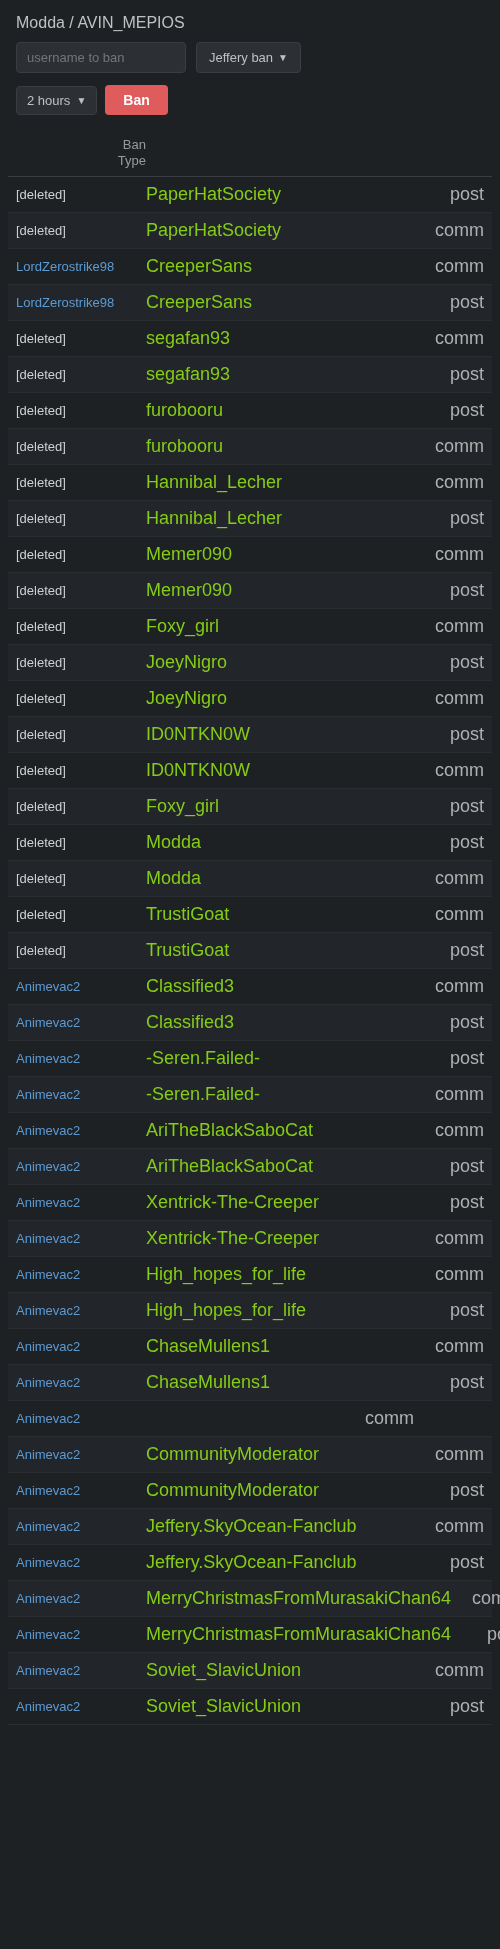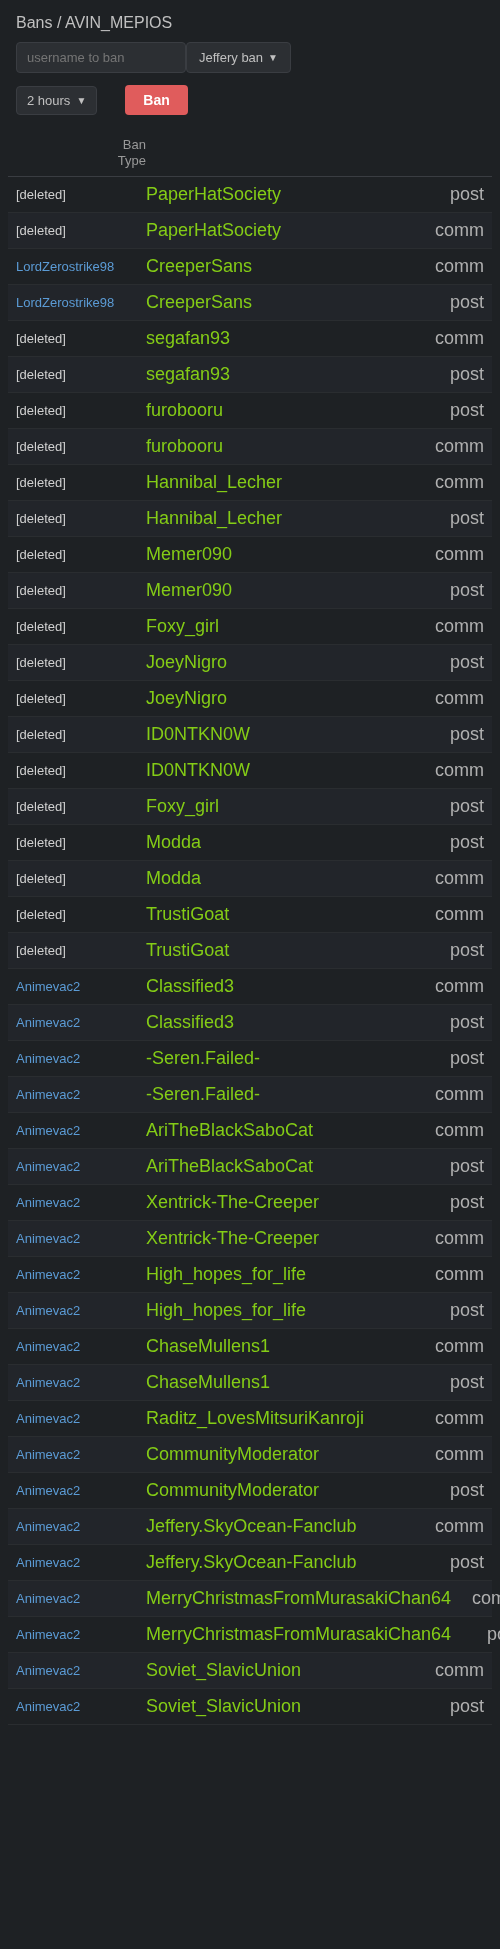--- a/index.html
+++ b/index.html
@@ -13,20 +13,21 @@
     .header {
       padding: 14px 16px 10px;
       color: #c0c0c0;
       font-size: 16px;
       font-weight: normal;
     }
     .controls {
       padding: 0 16px 12px;
       display: flex;
       align-items: center;
+      gap: 10px;
     }
     .username-input {
       background: #2c2f33;
       border: 1px solid #3a3d42;
       color: #b0b0b0;
       padding: 7px 10px;
       border-radius: 4px;
       font-size: 13px;
       width: 170px;
       outline: none;
@@ -41,21 +42,21 @@
       cursor: pointer;
       display: flex;
       align-items: center;
       gap: 5px;
     }
     .comment-ban-btn .arrow { font-size: 10px; }
     .duration-row {
       padding: 0 16px 14px;
       display: flex;
       align-items: center;
-      gap: 28px;
+      gap: 8px;
     }
     .duration-select {
       background: #2c2f33;
       border: 1px solid #3a3d42;
       color: #c0c0c0;
       padding: 6px 10px;
       border-radius: 4px;
       font-size: 13px;
       cursor: pointer;
       display: flex;
@@ -115,21 +116,21 @@
       font-size: 18px;
       text-align: right;
     }
     .chevron { font-size: 10px; }
   </style>
 </head>
 <body>
 
 <div>
   <div class="header">
-    <span>Bans / AVIN_MEPIOS</span>
+    <span>Modda / AVIN_MEPIOS</span>
   </div>
 </div>
 
 <div class="controls">
   <input class="username-input" type="text" value="" placeholder="username to ban" style="">
   <button class="comment-ban-btn">
     <span>Jeffery ban</span>
     <span class="arrow">▼</span>
   </button>
 </div>
@@ -315,21 +316,20 @@
     <div class="user-cell">ChaseMullens1</div>
     <div class="ban-type-cell">comm</div>
   </div>
       <div class="table-row">
     <div class="mod-cell">Animevac2</div>
     <div class="user-cell">ChaseMullens1</div>
     <div class="ban-type-cell">post</div>
   </div>
       <div class="table-row">
     <div class="mod-cell">Animevac2</div>
-    <div class="user-cell">Raditz_LovesMitsuriKanroji</div>
     <div class="ban-type-cell">comm</div>
   </div>
       <div class="table-row">
     <div class="mod-cell">Animevac2</div>
     <div class="user-cell">CommunityModerator</div>
     <div class="ban-type-cell">comm</div>
   </div>
       <div class="table-row">
     <div class="mod-cell">Animevac2</div>
     <div class="user-cell">CommunityModerator</div>

